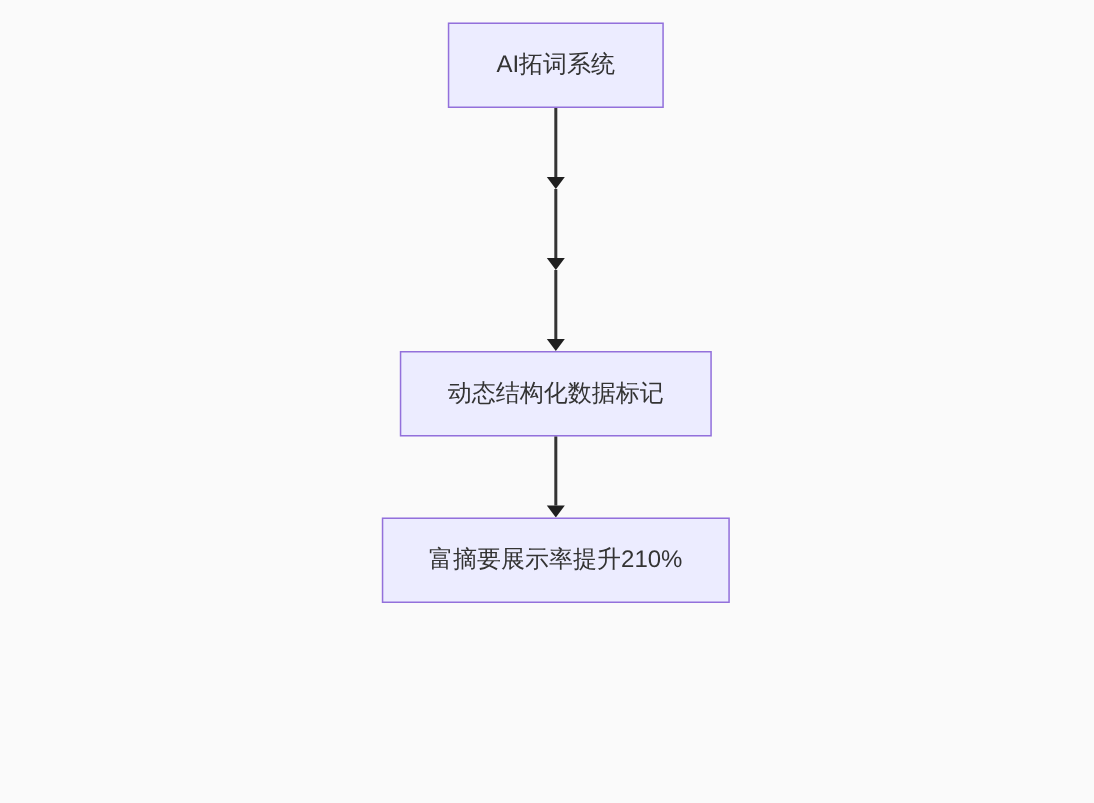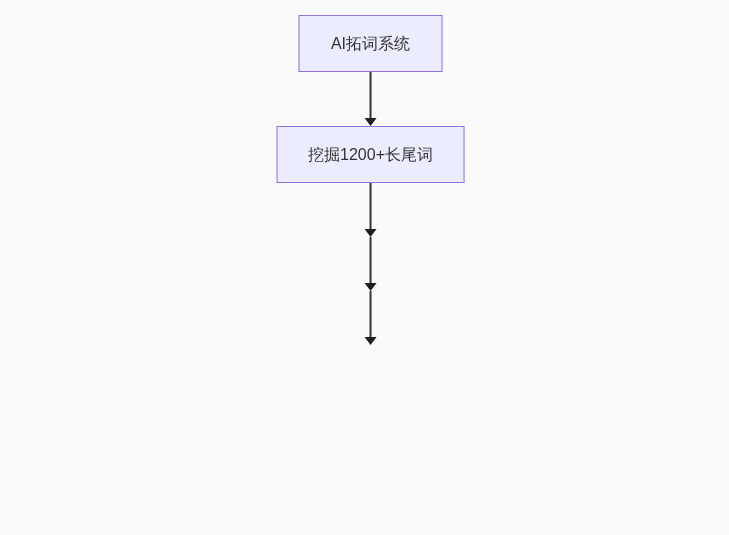--- a/index.html
+++ b/index.html
@@ -59,36 +59,39 @@
 
     <div class="node">
       <span>AI拓词系统</span>
     </div>
 
     <div class="edge">
       <div class="edge-line"></div>
       <div class="edge-head"></div>
     </div>
 
-    <div class="node">
-      <span>挖掘1200+长尾词</span>
-    </div>
 
     <div class="edge">
       <div class="edge-line"></div>
       <div class="edge-head"></div>
     </div>
 
 
     <div class="edge">
       <div class="edge-line"></div>
       <div class="edge-head"></div>
     </div>
 
+    <div class="node">
+      <span>动态结构化数据标记</span>
+    </div>
 
     <div class="edge">
       <div class="edge-line"></div>
       <div class="edge-head"></div>
     </div>
 
+    <div class="node">
+      <span>富摘要展示率提升210%</span>
+    </div>
 
   </div>
 </div>
 
 </body></html>

